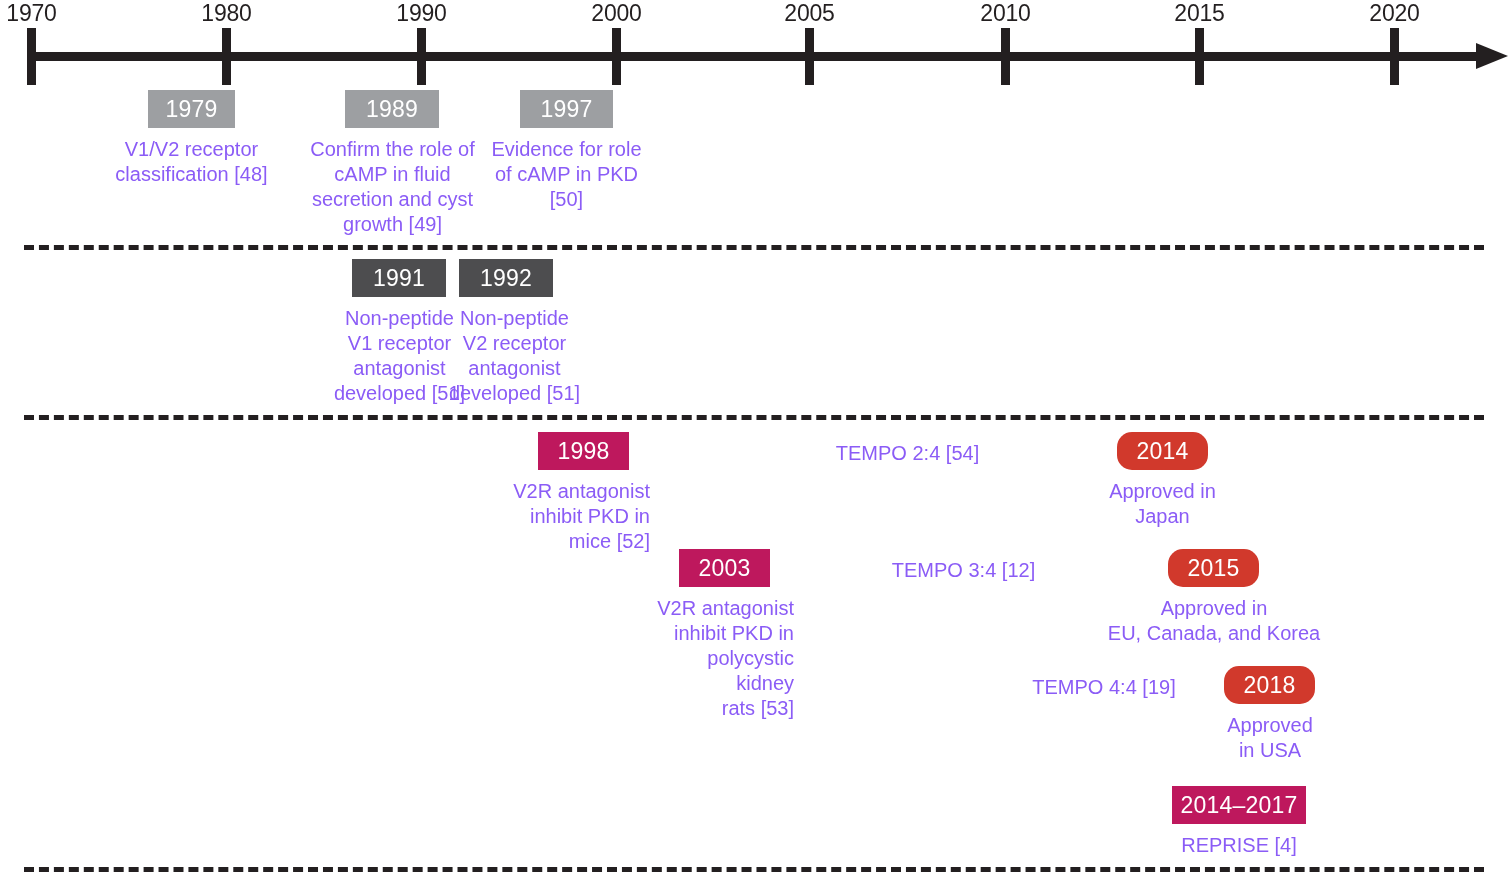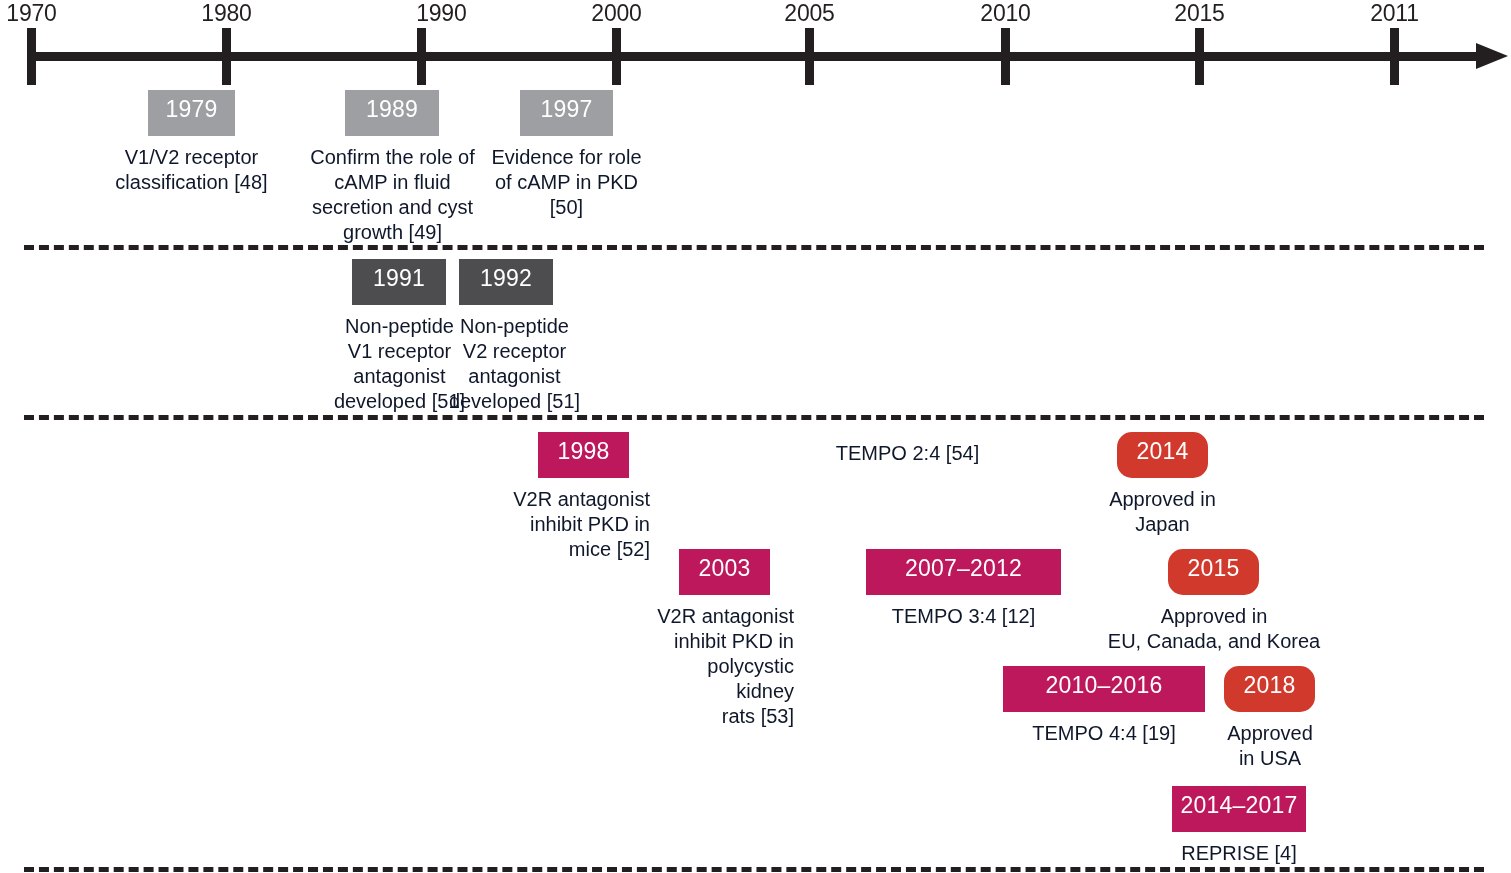--- a/index.html
+++ b/index.html
@@ -63,66 +63,66 @@
     height: 0;
     border-top: 5px dashed #231f20;
   }
 
   
   .event {
     position: absolute;
   }
   .event .chip {
     box-sizing: border-box;
-    height: 46px;
+    height: 38px;
     line-height: 38px;
     text-align: center;
     color: #ffffff;
     font-size: 23px;
     letter-spacing: 0.2px;
   }
   .chip.gray    { background: #9d9fa2; }
   .chip.darkgray{ background: #4d4d4f; }
   .chip.blue    { background: #be185d; }
   .chip.red     { background: #d1392c; border-radius: 15px; }
 
   .event .caption {
     margin-top: 9px;
     font-size: 20px;
     line-height: 25px;
-    color: #0f172a;
+    color: #8b5cf6;
     text-align: center;
     white-space: pre-line;
   }
   .caption.align-right { text-align: right; }
 </style>
 </head>
 <body>
 
 <div id="figure">
 
   <div class="axis-line"></div>
   <div class="axis-arrow"></div>
   <div id="axis-ticks">
       <div class="tick" style="left: 27px;"></div>
       <div class="tick-label" style="left: -13.5px;">1970</div>
       <div class="tick" style="left: 222px;"></div>
       <div class="tick-label" style="left: 181.5px;">1980</div>
       <div class="tick" style="left: 417px;"></div>
-      <div class="tick-label" style="left: 376.5px; text-align: right;">1990</div>
+      <div class="tick-label" style="left: 376.5px;">1990</div>
       <div class="tick" style="left: 612px;"></div>
       <div class="tick-label" style="left: 571.5px;">2000</div>
       <div class="tick" style="left: 805px;"></div>
       <div class="tick-label" style="left: 764.5px;">2005</div>
       <div class="tick" style="left: 1001px;"></div>
       <div class="tick-label" style="left: 960.5px;">2010</div>
       <div class="tick" style="left: 1195px;"></div>
       <div class="tick-label" style="left: 1154.5px;">2015</div>
       <div class="tick" style="left: 1390px;"></div>
-      <div class="tick-label" style="left: 1349.5px;">2011</div>
+      <div class="tick-label" style="left: 1349.5px;">2020</div>
     </div>
 
   <div id="separators">
       <div class="dashed-sep" style="top: 245px;"></div>
       <div class="dashed-sep" style="top: 415px;"></div>
       <div class="dashed-sep" style="top: 867px;"></div>
     </div>
 
   <div id="events">
       <div class="event" style="left: 148px; top: 90px; width: 87px;">
@@ -166,25 +166,23 @@
         <div class="chip blue">2003</div>
         <div class="caption align-right" style="margin-left: -34px; width: 149px;">V2R antagonist
 inhibit PKD in
 polycystic kidney
 rats [53]</div>
       </div>
       <div class="event" style="left: 810px; top: 432px; width: 195px;">
         <div class="caption" style="margin-left: 0px; width: 195px;">TEMPO 2:4 [54]</div>
       </div>
       <div class="event" style="left: 866px; top: 549px; width: 195px;">
-        <div class="chip blue">2007–2012</div>
         <div class="caption" style="margin-left: 0px; width: 195px;">TEMPO 3:4 [12]</div>
       </div>
       <div class="event" style="left: 1003px; top: 666px; width: 202px;">
-        <div class="chip blue">2010–2016</div>
         <div class="caption" style="margin-left: 0px; width: 202px;">TEMPO 4:4 [19]</div>
       </div>
       <div class="event" style="left: 1172px; top: 786px; width: 134px;">
         <div class="chip blue">2014–2017</div>
         <div class="caption" style="margin-left: 0px; width: 134px;">REPRISE [4]</div>
       </div>
       <div class="event" style="left: 1117px; top: 432px; width: 91px;">
         <div class="chip red">2014</div>
         <div class="caption" style="margin-left: -15px; width: 121px;">Approved in
 Japan</div>

